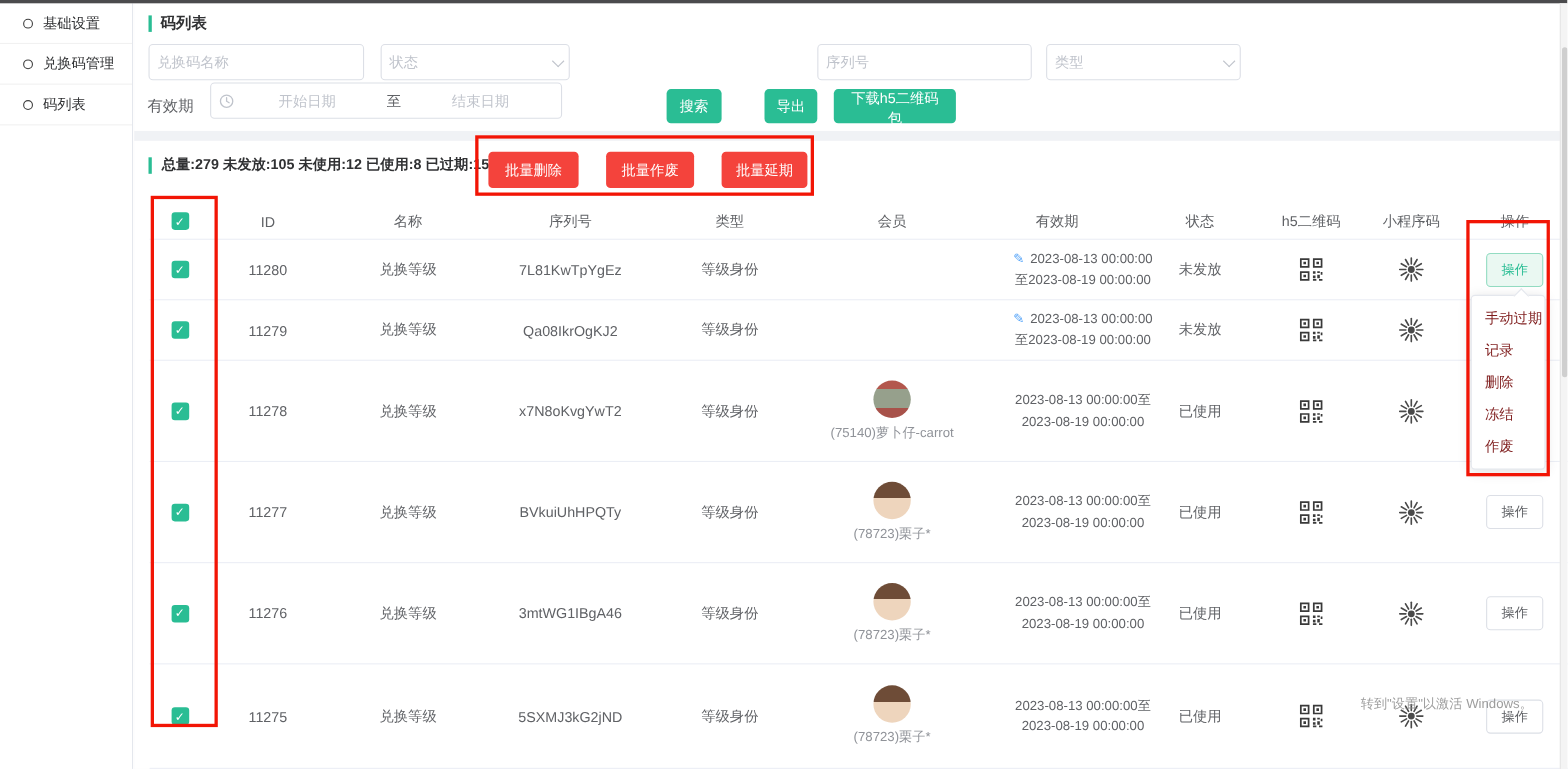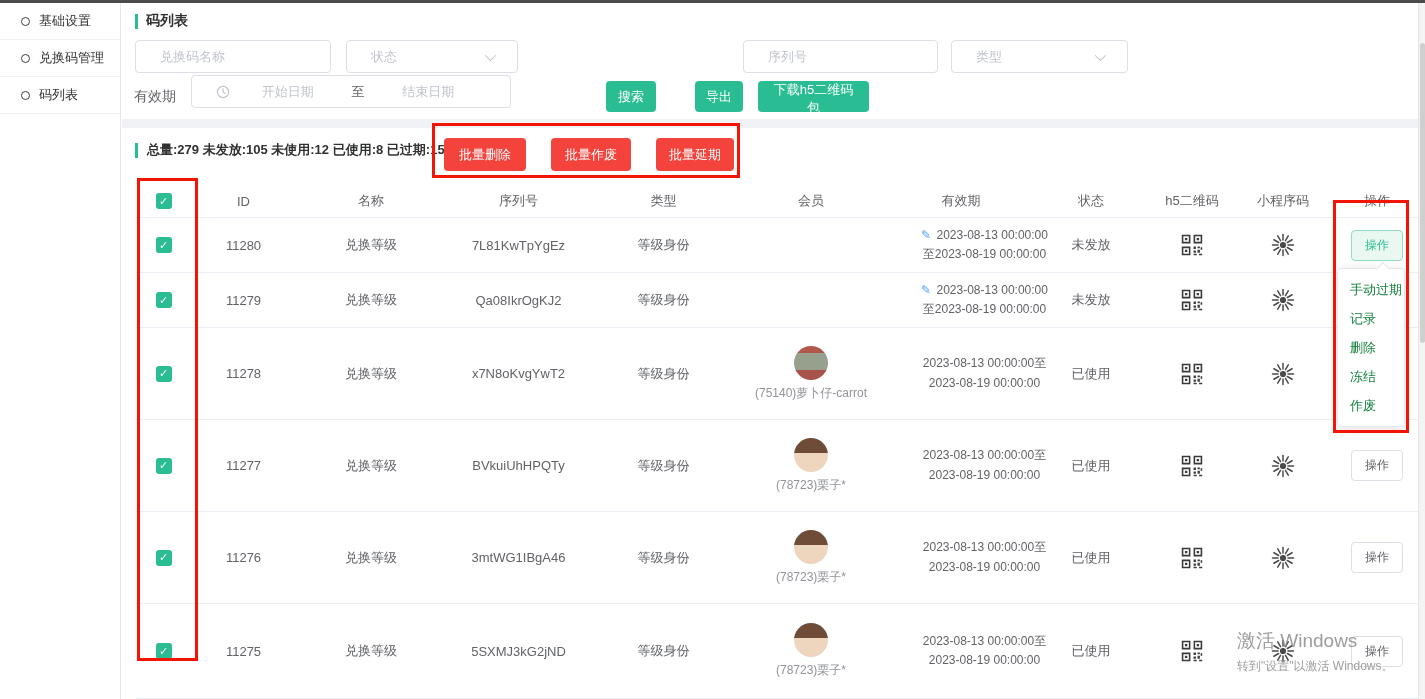--- a/index.html
+++ b/index.html
@@ -19,21 +19,21 @@
   .main { position:absolute; top:3px; left:122px; right:0; bottom:0; background:#f0f2f5; }
   .filter-card { position:absolute; top:0; left:0; right:0; height:116px; background:#fff; }
   .table-card  { position:absolute; top:125px; left:0; right:0; bottom:0; background:#fff; }
 
   .card-title { position:absolute; top:9px; left:13px; display:flex; align-items:center; gap:8px; }
   .green-bar { width:3px; height:15px; background:#2abd94; }
   .card-title-text { font-size:14px; font-weight:bold; color:#303133; }
 
   .inp, .sel, .daterange {
     position:absolute; height:33px; background:#fff; border:1px solid #dcdfe6; border-radius:4px;
-    display:flex; align-items:center; padding:0 24px; font-size:13px; color:#c0c4cc; cursor:text;
+    display:flex; align-items:center; padding:0 7px; font-size:13px; color:#c0c4cc; cursor:text;
   }
   .sel { cursor:pointer; justify-content:space-between; }
   .chev { width:8px; height:8px; border-right:1.4px solid #c0c4cc; border-bottom:1.4px solid #c0c4cc; transform:rotate(45deg) translateY(-2px); }
   .row1 { top:37px; }
   .row2 { top:72px; }
   #inp-code   { left:13px;  width:196px; }
   #sel-status { left:224px; width:172px; }
   #inp-holder { left:412px; width:194px; }
   #inp-serial { left:621px; width:195px; }
   #sel-type   { left:829px; width:177px; }
@@ -83,21 +83,21 @@
   .member-label { font-size:12px; color:#909399; margin-top:5px; white-space:nowrap; }
   .btn-op { background:#fff; border:1px solid #dcdfe6; color:#606266; font-size:12px; border-radius:4px;
             padding:6px 13px; cursor:pointer; font-family:inherit; white-space:nowrap; }
   .btn-op.active { background:#eaf8f2; border-color:#93dcc2; color:#2abd94; }
 
   
   .dropdown { position:absolute; left:1337px; top:268px; width:68px; background:#fff; border:1px solid #e4e7ed;
               border-radius:4px; box-shadow:0 2px 12px rgba(0,0,0,.12); z-index:8; padding:6px 0; }
   .dropdown::before { content:""; position:absolute; top:-5px; right:16px; width:9px; height:9px; background:#fff;
               border-left:1px solid #e4e7ed; border-top:1px solid #e4e7ed; transform:rotate(45deg); }
-  .dd-item { height:29px; line-height:29px; padding-left:12px; font-size:13px; color:#15803d; cursor:pointer; }
+  .dd-item { height:29px; line-height:29px; padding-left:12px; font-size:13px; color:#7f1d1d; cursor:pointer; }
 
   
   .anno { position:absolute; border:3px solid #f21505; pointer-events:none; z-index:9; }
   #anno-batch  { left:432px;  top:123px; width:308px; height:55px; }
   #anno-checks { left:137px;  top:178px; width:61px;  height:483px; }
   #anno-action { left:1333px; top:200px; width:76px;  height:233px; }
 
   
   .watermark { position:absolute; left:1237px; top:628px; z-index:7; pointer-events:none; color:#8c8c8c; opacity:.85; }
   .wm1 { font-size:19px; }
@@ -483,19 +483,18 @@
   <div class="dd-item">删除</div>
   <div class="dd-item">冻结</div>
   <div class="dd-item">作废</div>
 </div>
 
 <div class="anno" id="anno-batch"></div>
 <div class="anno" id="anno-checks"></div>
 <div class="anno" id="anno-action"></div>
 
 <div class="watermark">
-  <div class="wm1">激活 Windows</div>
   <div class="wm2">转到"设置"以激活 Windows。</div>
 </div>
 
 <div class="scrollbar">
   <div class="scroll-thumb"></div>
 </div>
 
 </body></html>

